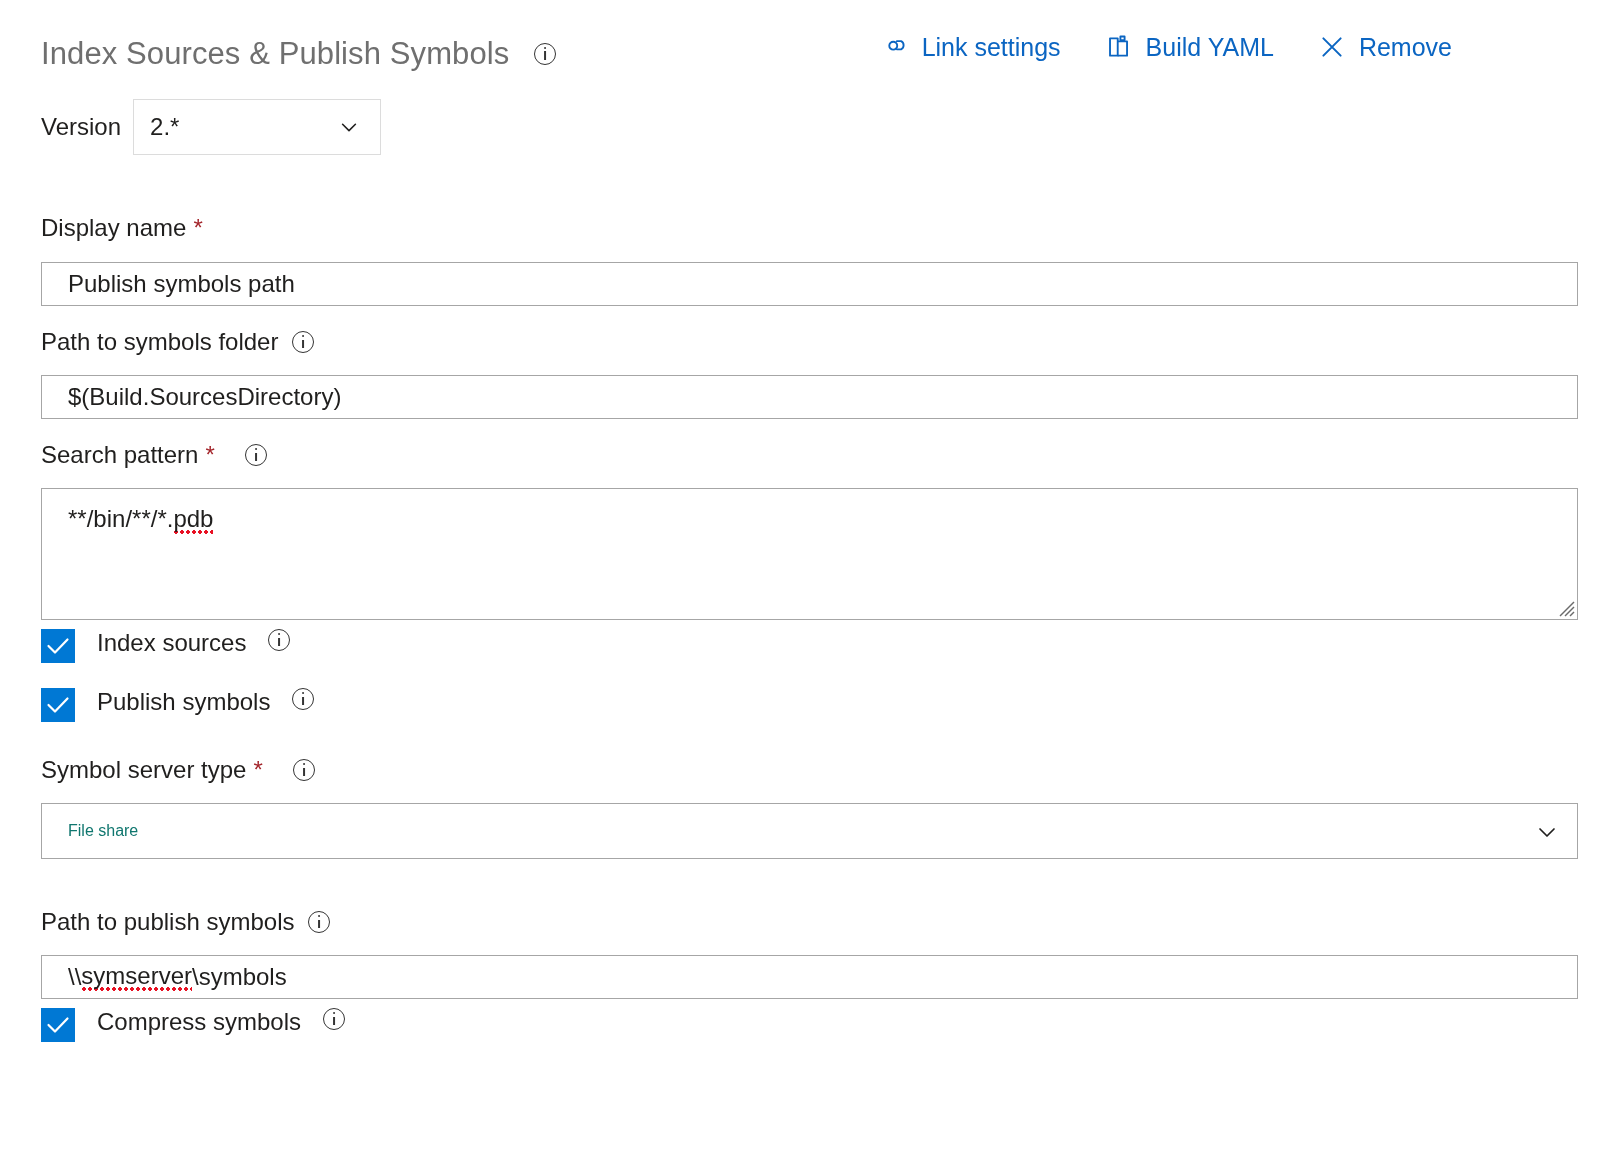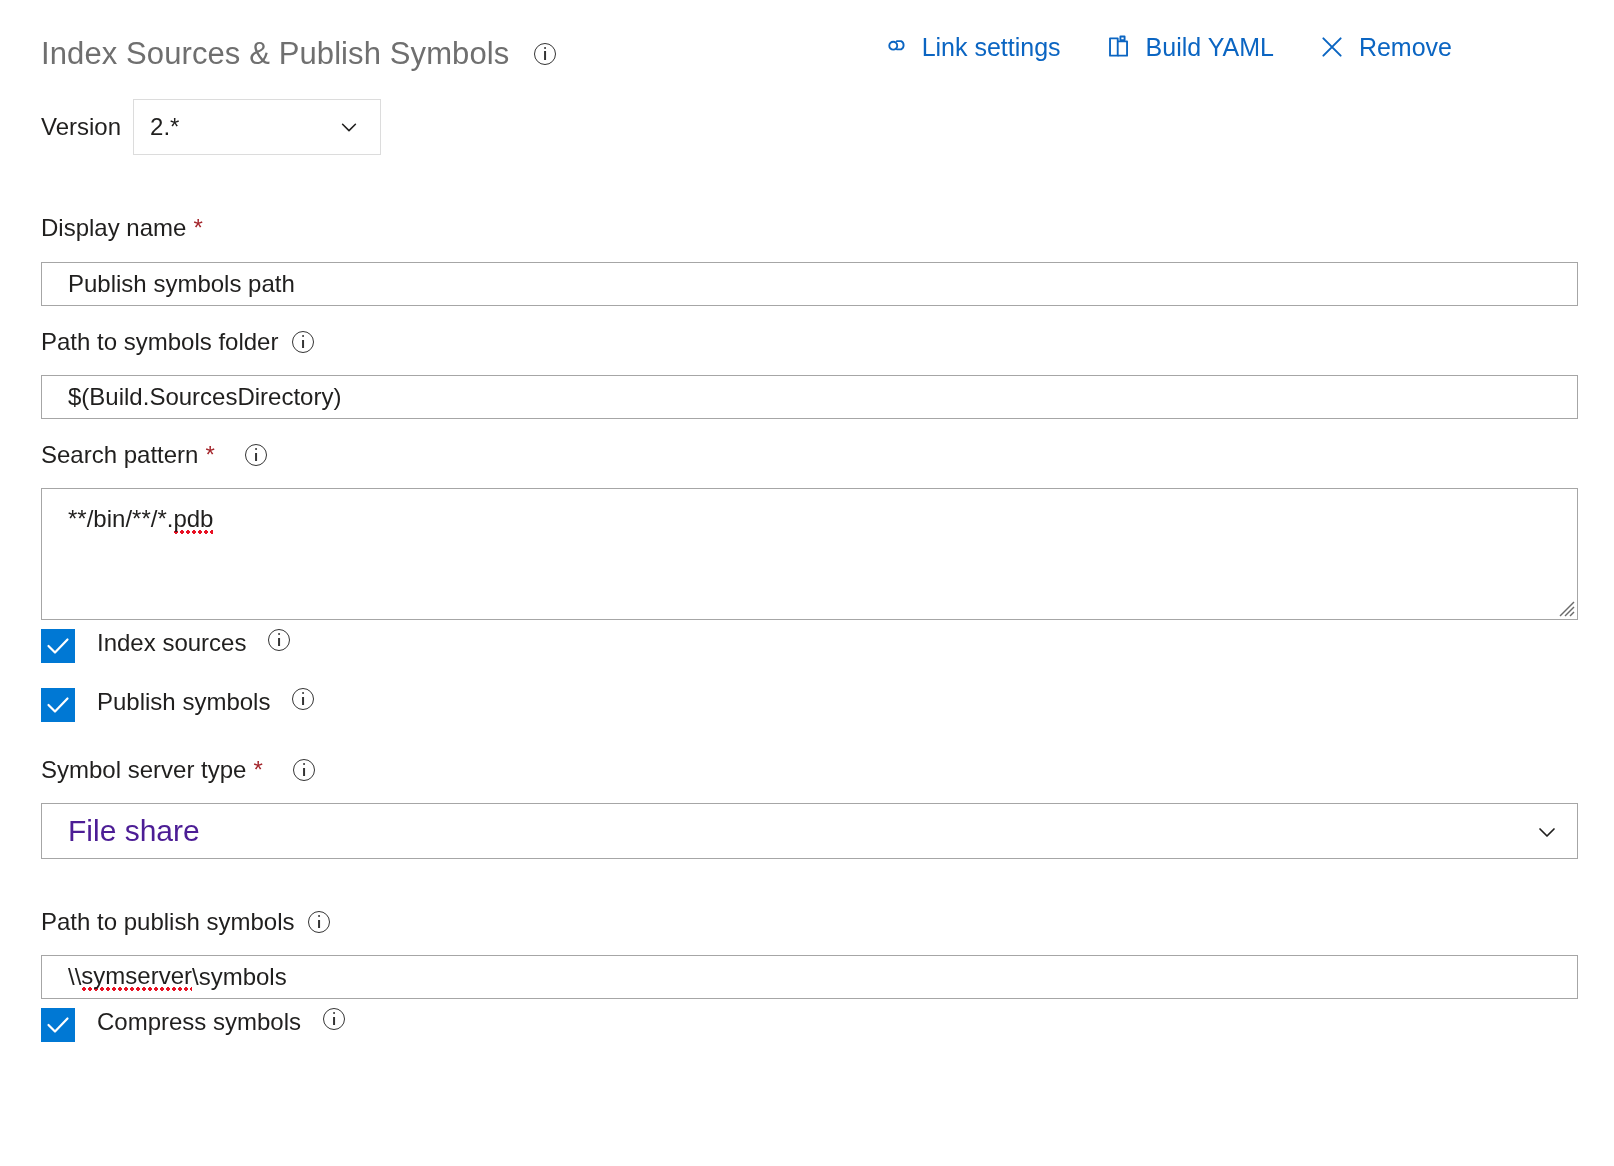--- a/index.html
+++ b/index.html
@@ -209,23 +209,23 @@
     height: 56px;
     border: 1px solid #a6a6a6;
     background: #ffffff;
     box-sizing: border-box;
     position: relative;
     display: flex;
     align-items: center;
     cursor: pointer;
   }
   .select-box .val {
-    font-size: 30px;
+    font-size: 16px;
     padding-left: 26px;
-    color: #4c1d95;
+    color: #0f766e;
   }
 
   
   .sp {
     background-image: radial-gradient(circle closest-side, #e81123 56%, transparent 58%);
     background-size: 6px 6px;
     background-repeat: repeat-x;
     background-position: 0 1.02em;
     padding-bottom: 3px;
   }

